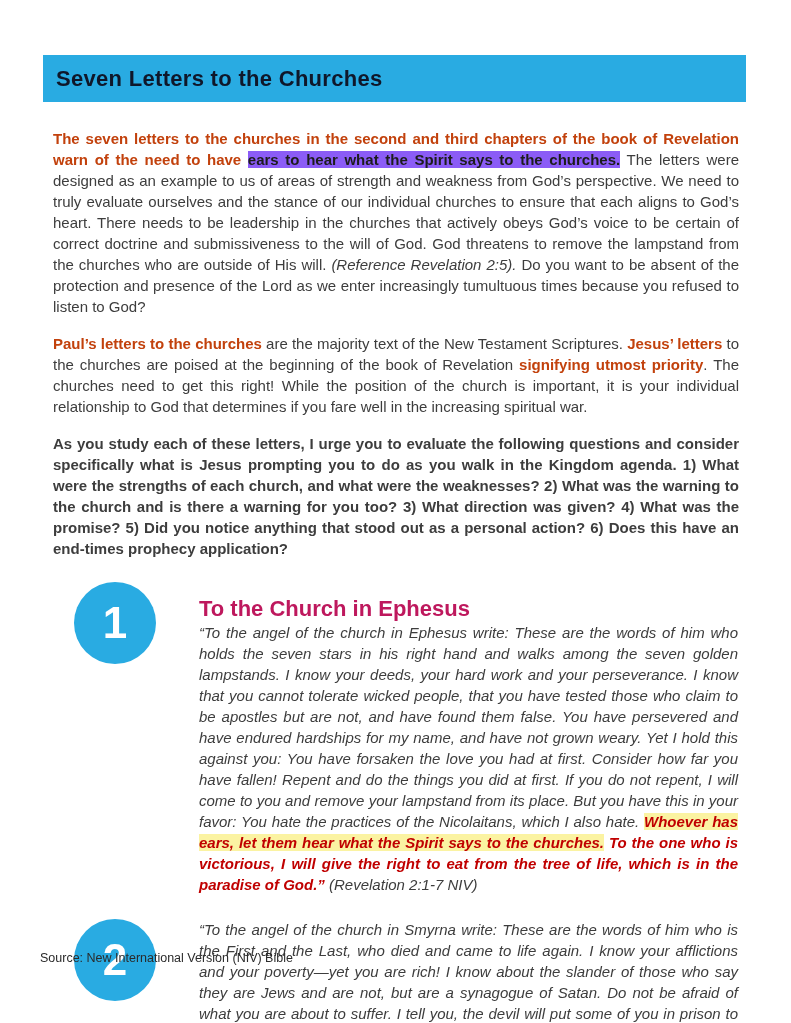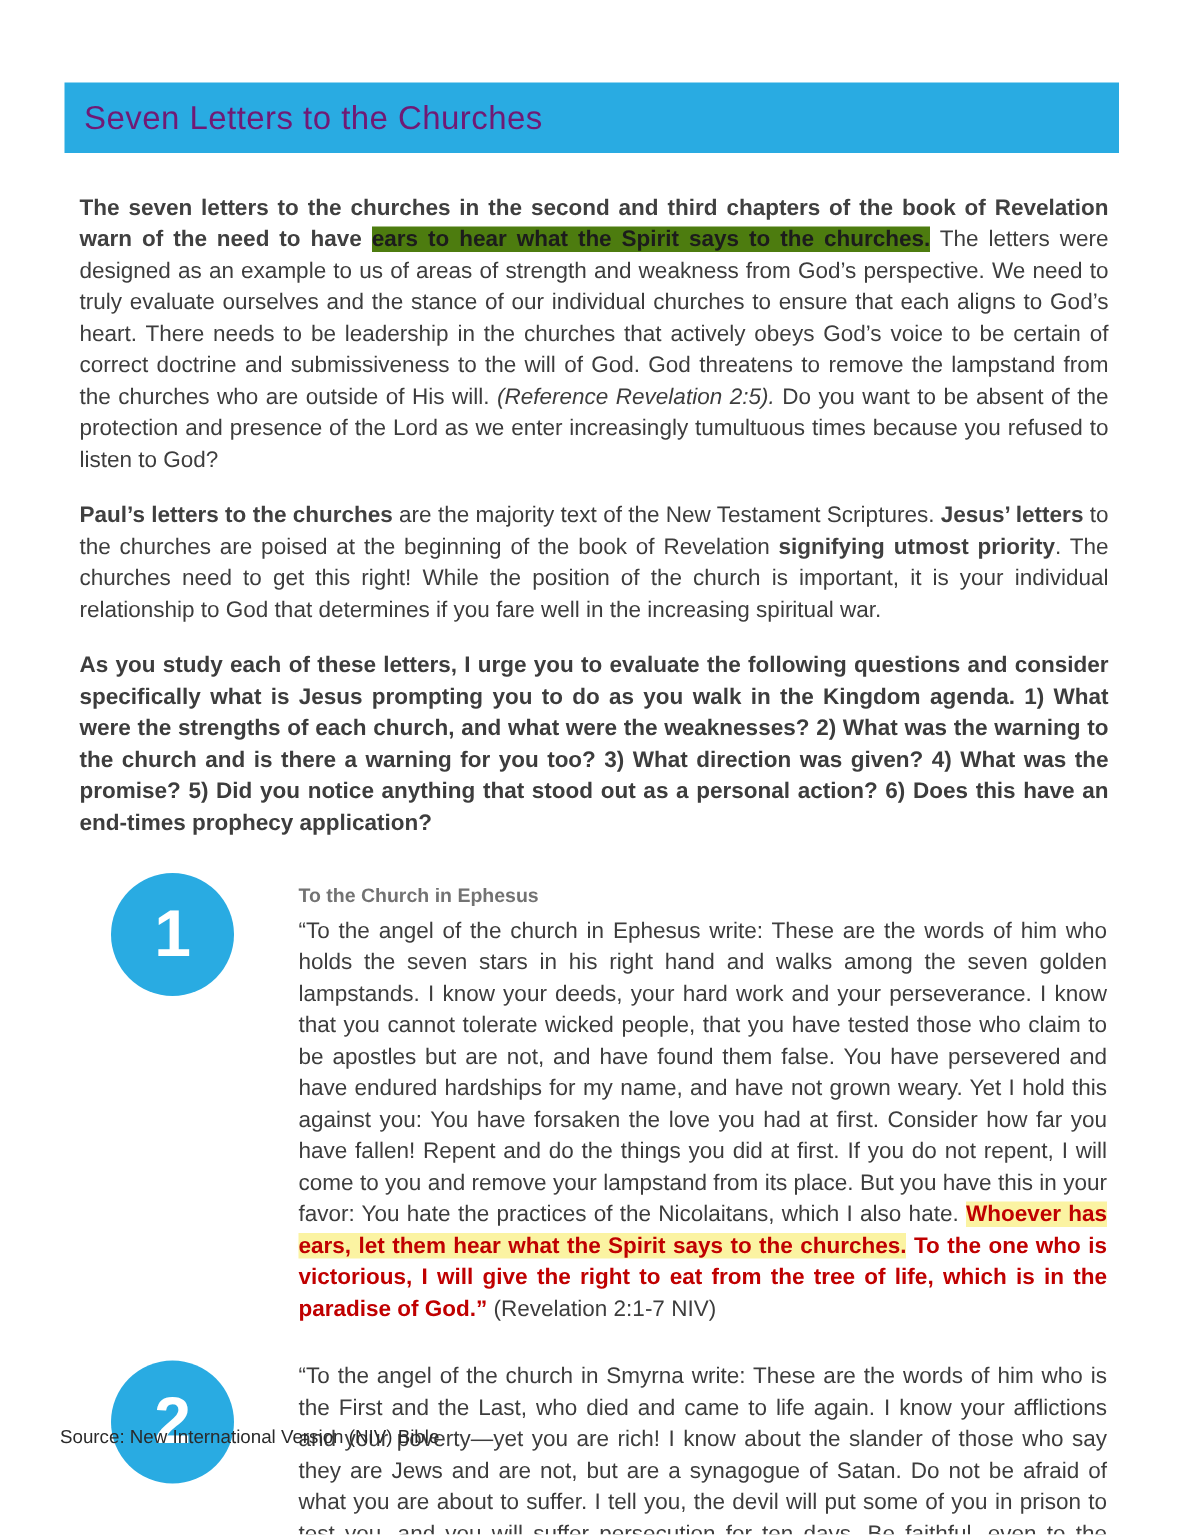--- a/index.html
+++ b/index.html
@@ -18,41 +18,41 @@
     top: 55px;
     width: 703px;
     height: 47px;
     background: #29ABE2;
     display: flex;
     align-items: center;
     box-sizing: border-box;
     padding-left: 13px;
   }
   .banner .banner-title {
-    color: #701a75;
+    color: #0f172a;
     font-size: 22px;
-    font-weight: normal;
+    font-weight: bold;
     letter-spacing: 0.3px;
   }
   .content {
     position: absolute;
     left: 53px;
     top: 128px;
     width: 686px;
   }
   .para {
     font-size: 15px;
     line-height: 21px;
     text-align: justify;
     margin: 0 0 16px 0;
   }
   .para:last-of-type { margin-bottom: 0; font-weight: bold; }
   
-  .b   { font-weight: bold; color: #404040; margin-top: 32px; }
-  .bh  { font-weight: bold; color: #1c1c1c; background: #4d7c0f; }
+  .b   { font-weight: bold; color: #c2410c; margin-top: 32px; }
+  .bh  { font-weight: bold; color: #1c1c1c; background: #8b5cf6; }
   .i   { font-style: italic; }
   .rb  { font-weight: bold; color: #C00000; }
   .rbh { font-weight: bold; color: #C00000; background: #FBF3A2; }
 
   .section {
     display: flex;
     align-items: flex-start;
     margin: 24px 0 0 21px;
   }
   .section-1 { margin-top: 23px; }
@@ -68,31 +68,32 @@
     color: #ffffff;
     font-size: 44px;
     font-weight: bold;
     line-height: 1;
   }
   .section-text {
     margin-left: 43px;
     width: 539px;
   }
   .section-title {
-    color: #737373;
-    font-size: 13px;
+    color: #be185d;
+    font-size: 22px;
     font-weight: bold;
-    margin: 4px 0 3px 0;
+    margin: 16px 0 3px 0;
     line-height: 21px;
   }
   .section-body {
     font-size: 15px;
     line-height: 21px;
     text-align: justify;
     margin: 0;
+    font-style: italic;
   }
   .source-note {
     position: absolute;
     left: 40px;
     top: 951px;
     font-size: 12.5px;
     color: #2a2a2a;
   }
 </style>
 </head>

